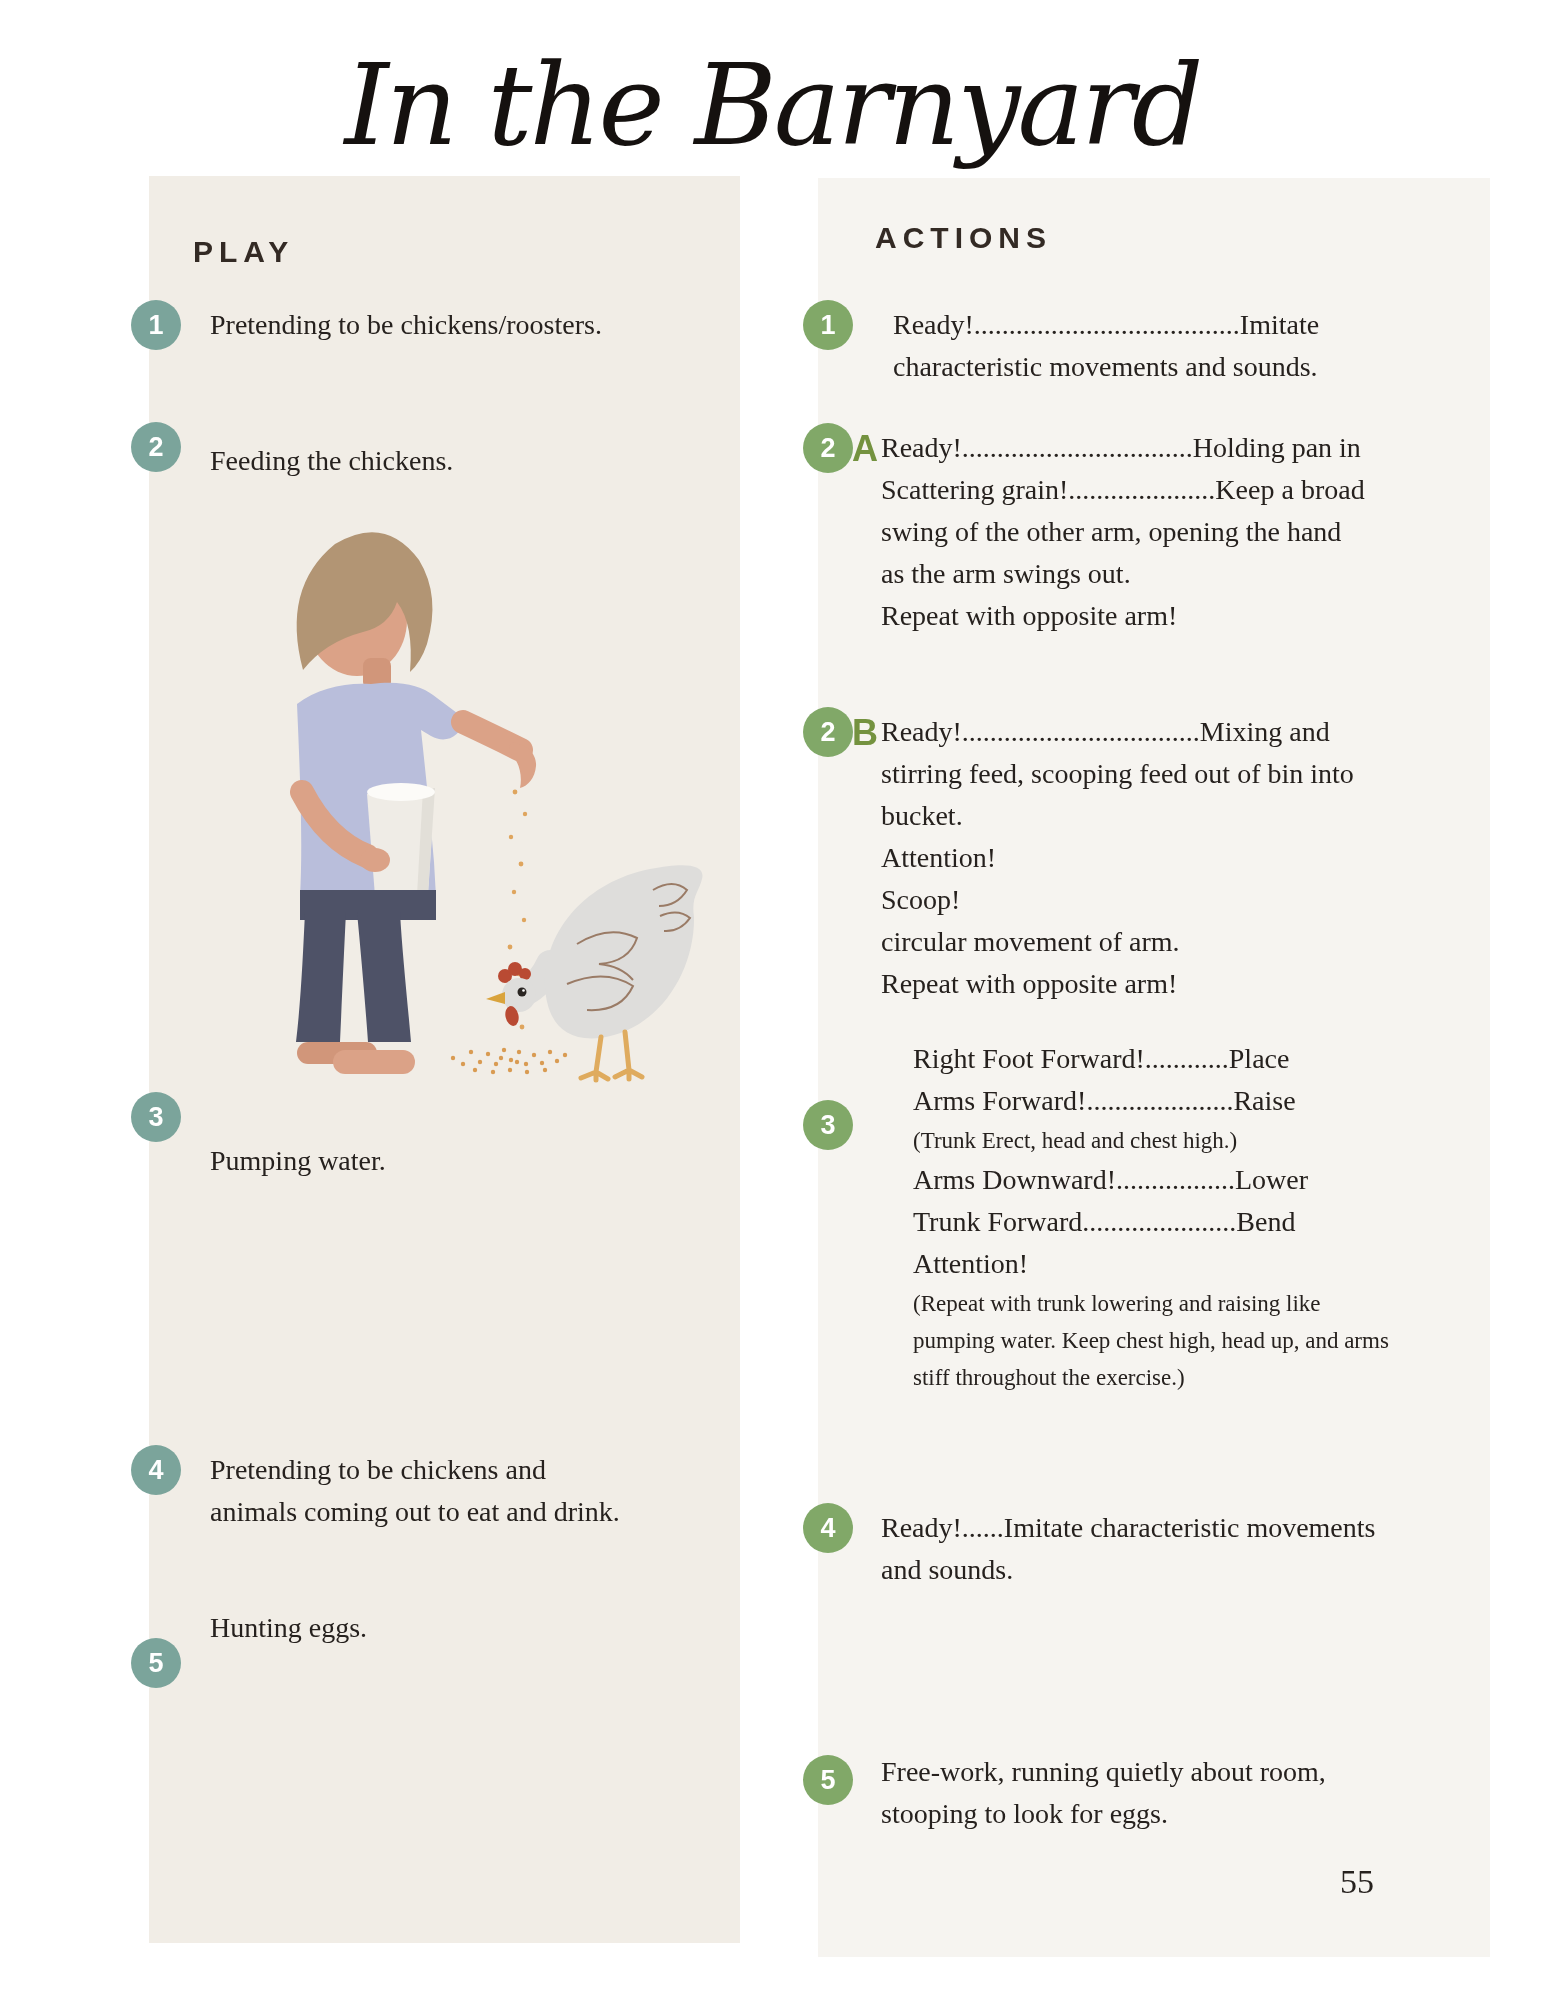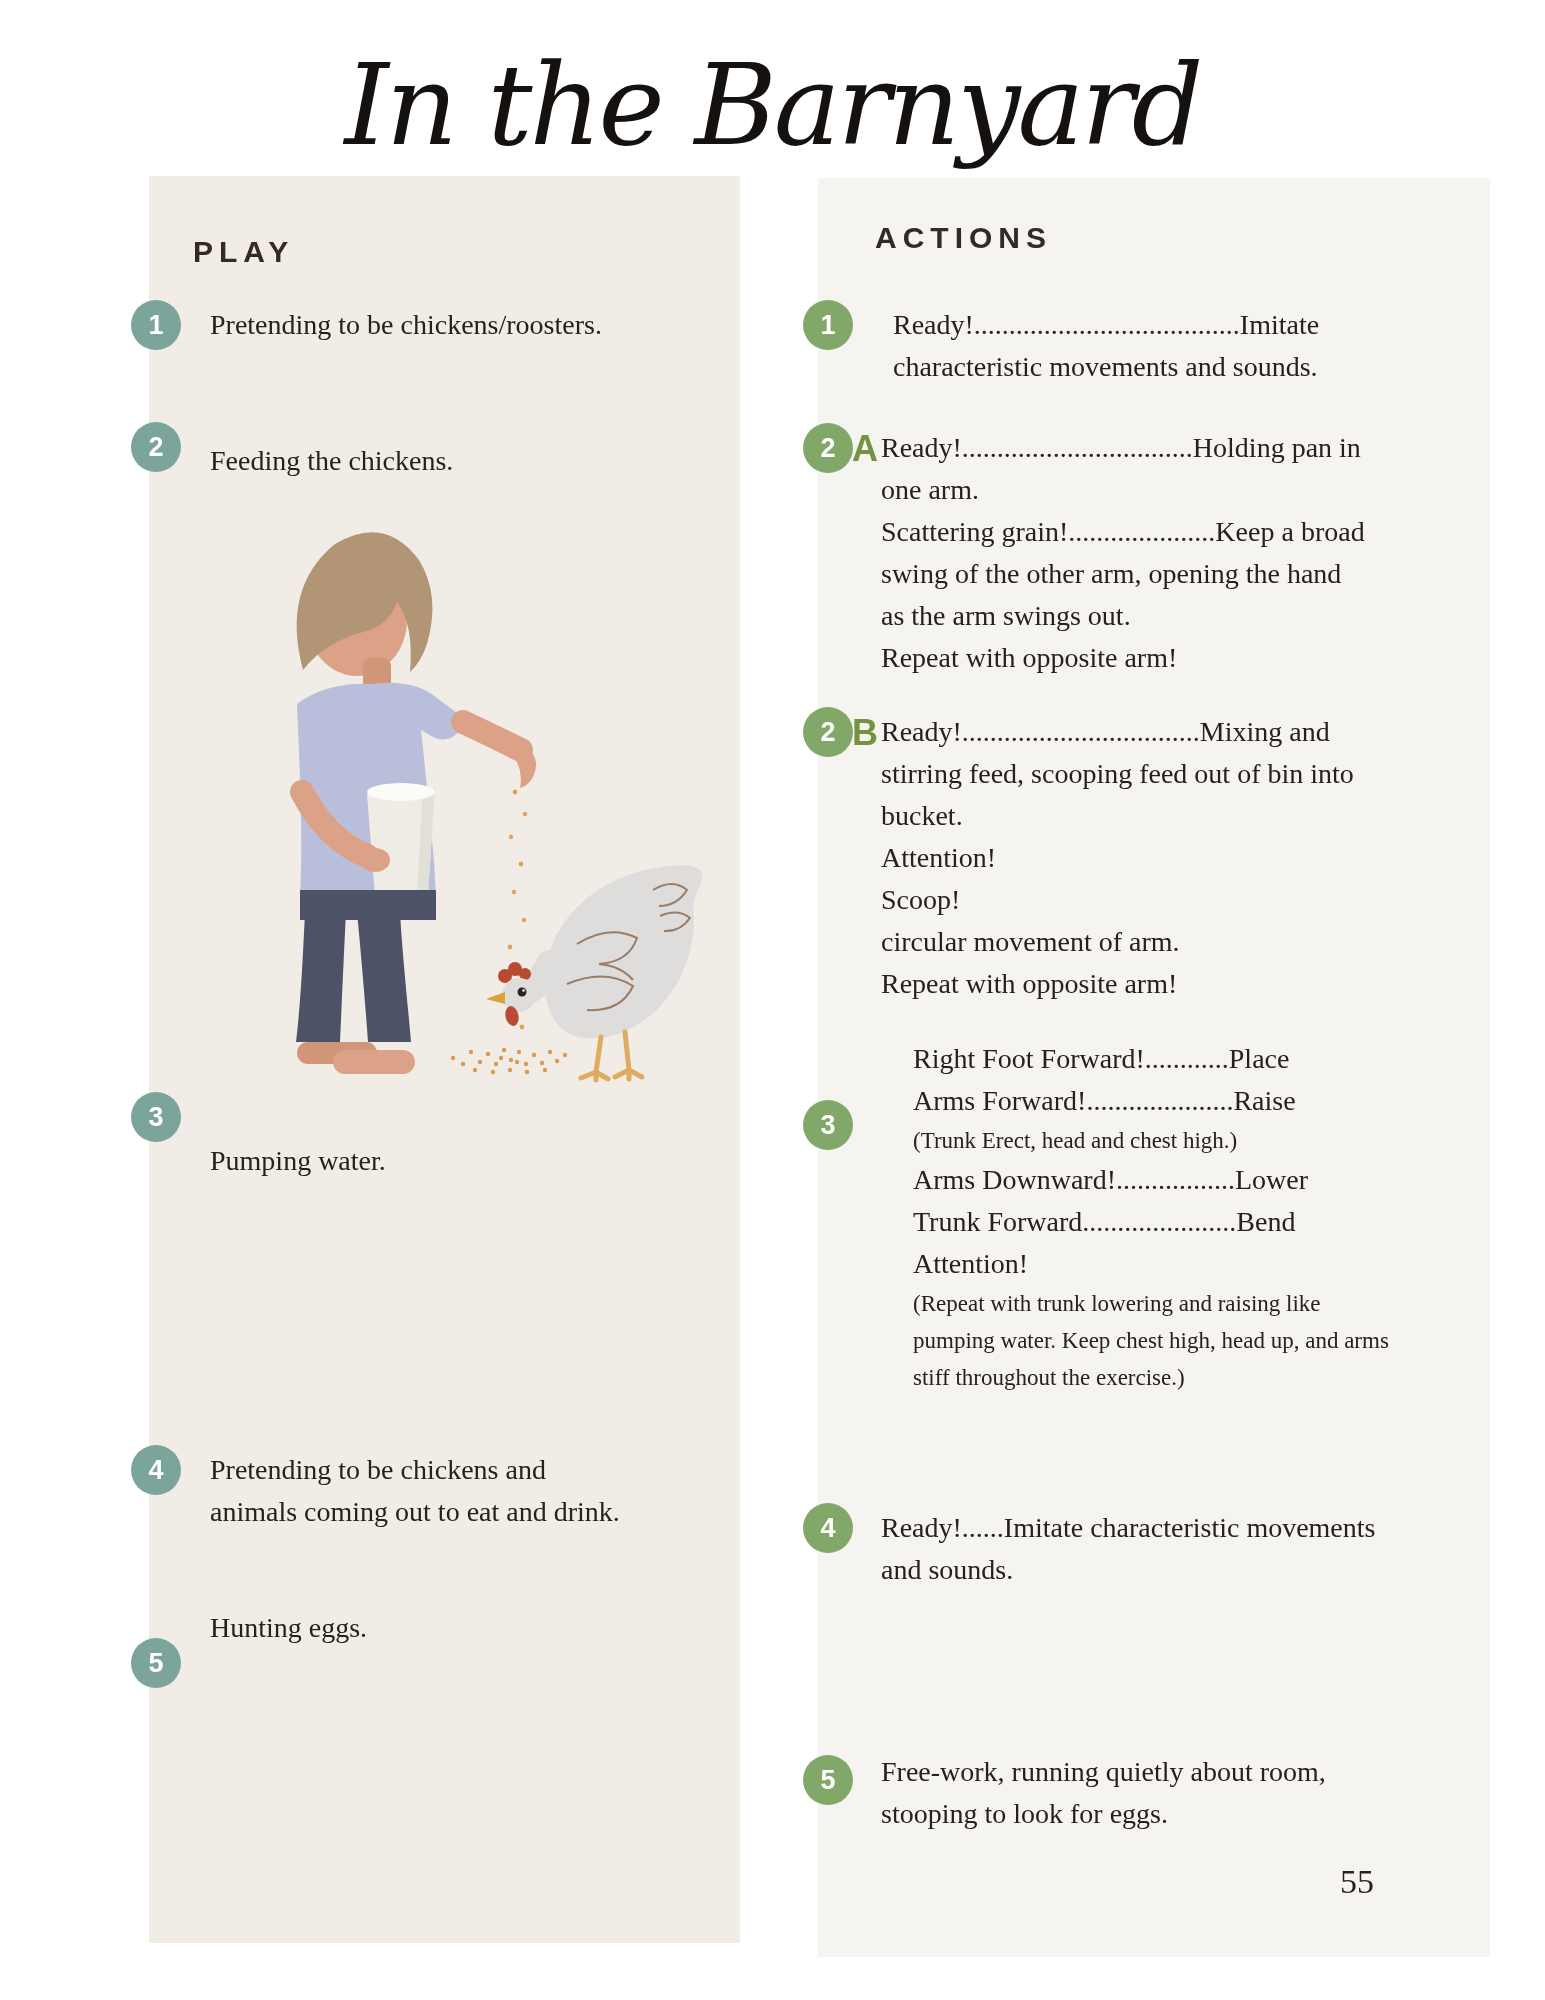--- a/index.html
+++ b/index.html
@@ -174,21 +174,20 @@
     </div>
     <div class="badge actions" style="left: 803px; top: 300px;">1</div>
     <div class="textblock" style="left: 881px; top: 304px; margin-left: 12px;">
       <div class="ln">Ready!......................................Imitate</div>
       <div class="ln">characteristic movements and sounds.</div>
     </div>
     <div class="badge actions" style="left: 803px; top: 423px;">2</div>
     <div class="sub-letter" style="left: 852px; top: 431px;">A</div>
     <div class="textblock" style="left: 881px; top: 427px;">
       <div class="ln">Ready!.................................Holding pan in</div>
-      <div class="ln">one arm.</div>
       <div class="ln">Scattering grain!.....................Keep a broad</div>
       <div class="ln">swing of the other arm, opening the hand</div>
       <div class="ln">as the arm swings out.</div>
       <div class="ln">Repeat with opposite arm!</div>
     </div>
     <div class="badge actions" style="left: 803px; top: 707px;">2</div>
     <div class="sub-letter" style="left: 852px; top: 715px;">B</div>
     <div class="textblock" style="left: 881px; top: 711px;">
       <div class="ln">Ready!..................................Mixing and</div>
       <div class="ln">stirring feed, scooping feed out of bin into</div>

